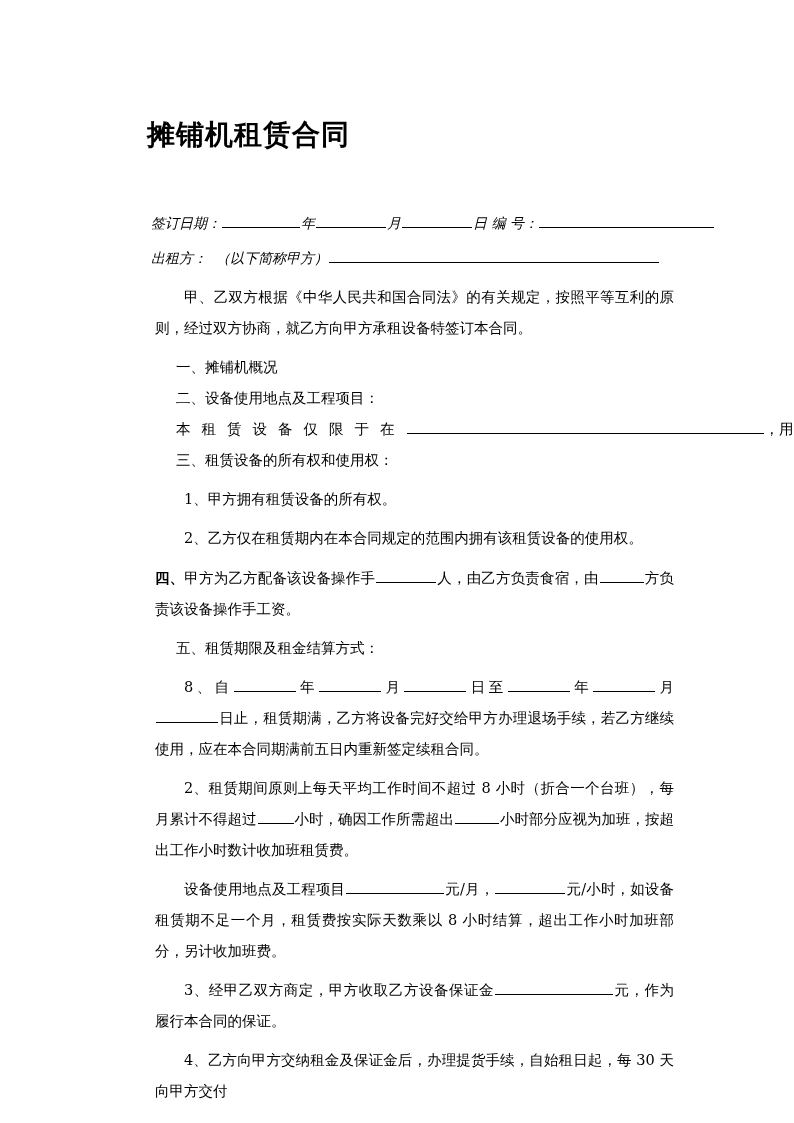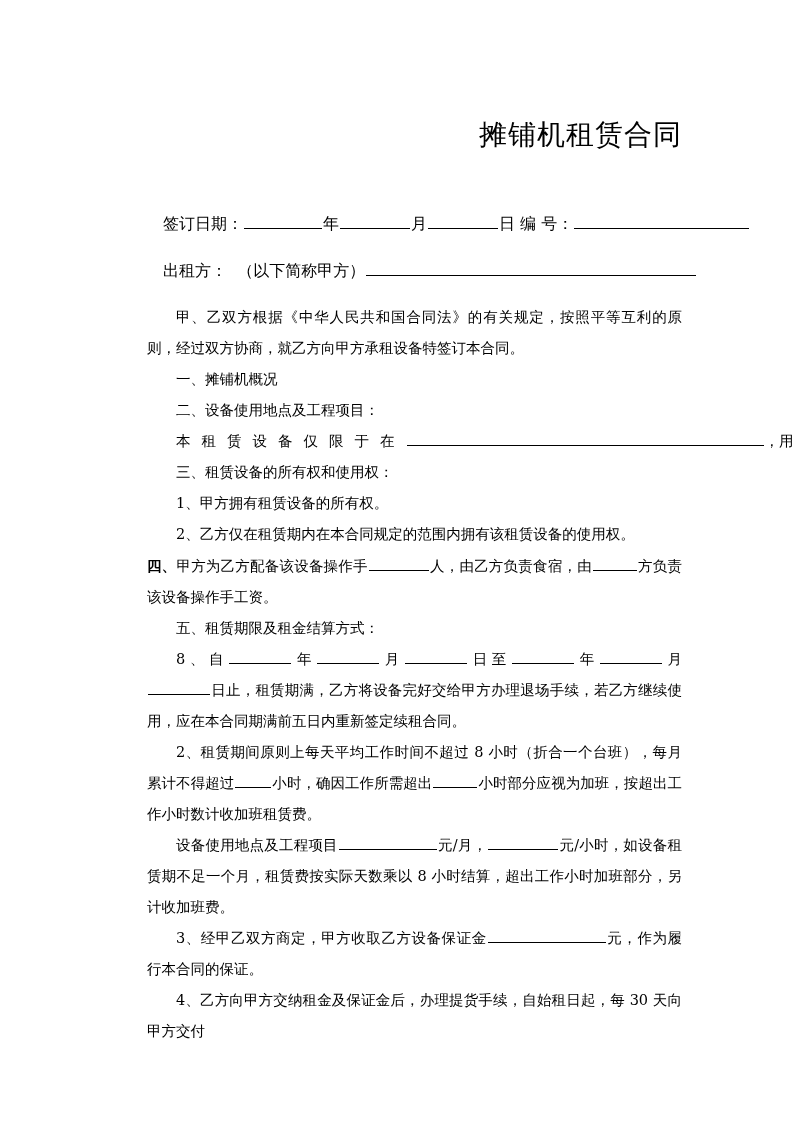--- a/index.html
+++ b/index.html
@@ -23,37 +23,38 @@
     background: #ffffff;
   }
   .content {
     position: absolute;
     left: 147px;
     top: 118px;
     width: 535px;
   }
   .doc-title {
     font-size: 28px;
-    font-weight: normal;
-    text-align: right;
+    font-weight: bold;
+    text-align: left;
     letter-spacing: 1px;
     margin: 0 0 56px 0;
     line-height: 1.2;
     font-family: "DejaVu Serif", serif;
   }
   .line {
-    font-size: 16px;
+    font-size: 14px;
     line-height: 31px;
-    margin: 16px;
+    margin: 4px;
     white-space: nowrap;
+    font-style: italic;
   }
   .para {
     font-size: 14.5px;
     line-height: 31px;
-    margin: 0;
+    margin: 8px;
     text-align: justify;
     text-justify: inter-ideograph;
     text-indent: 2em;
   }
   .para.noindent { text-indent: 0; }
   .heading {
     font-size: 14.5px;
     line-height: 31px;
     margin: 0;
     font-weight: normal;

